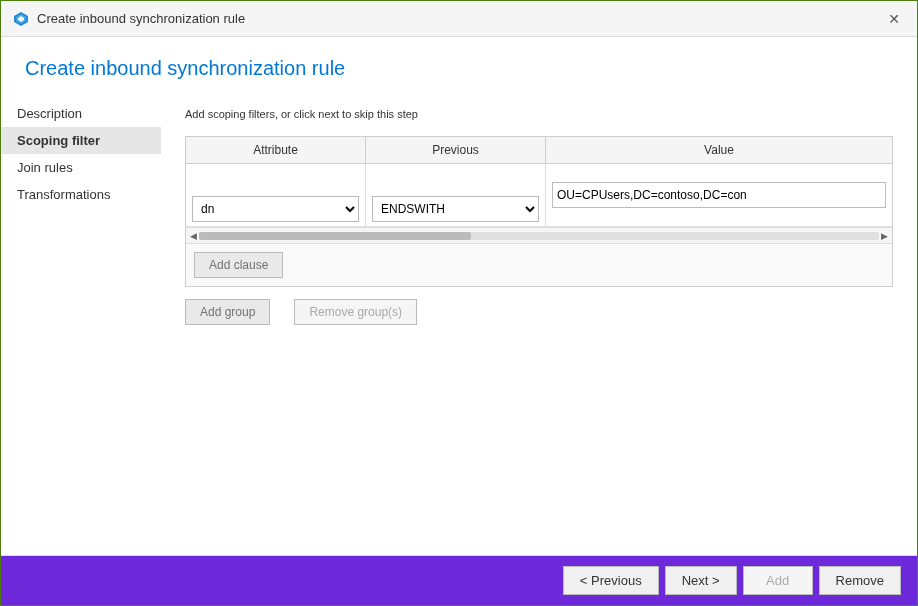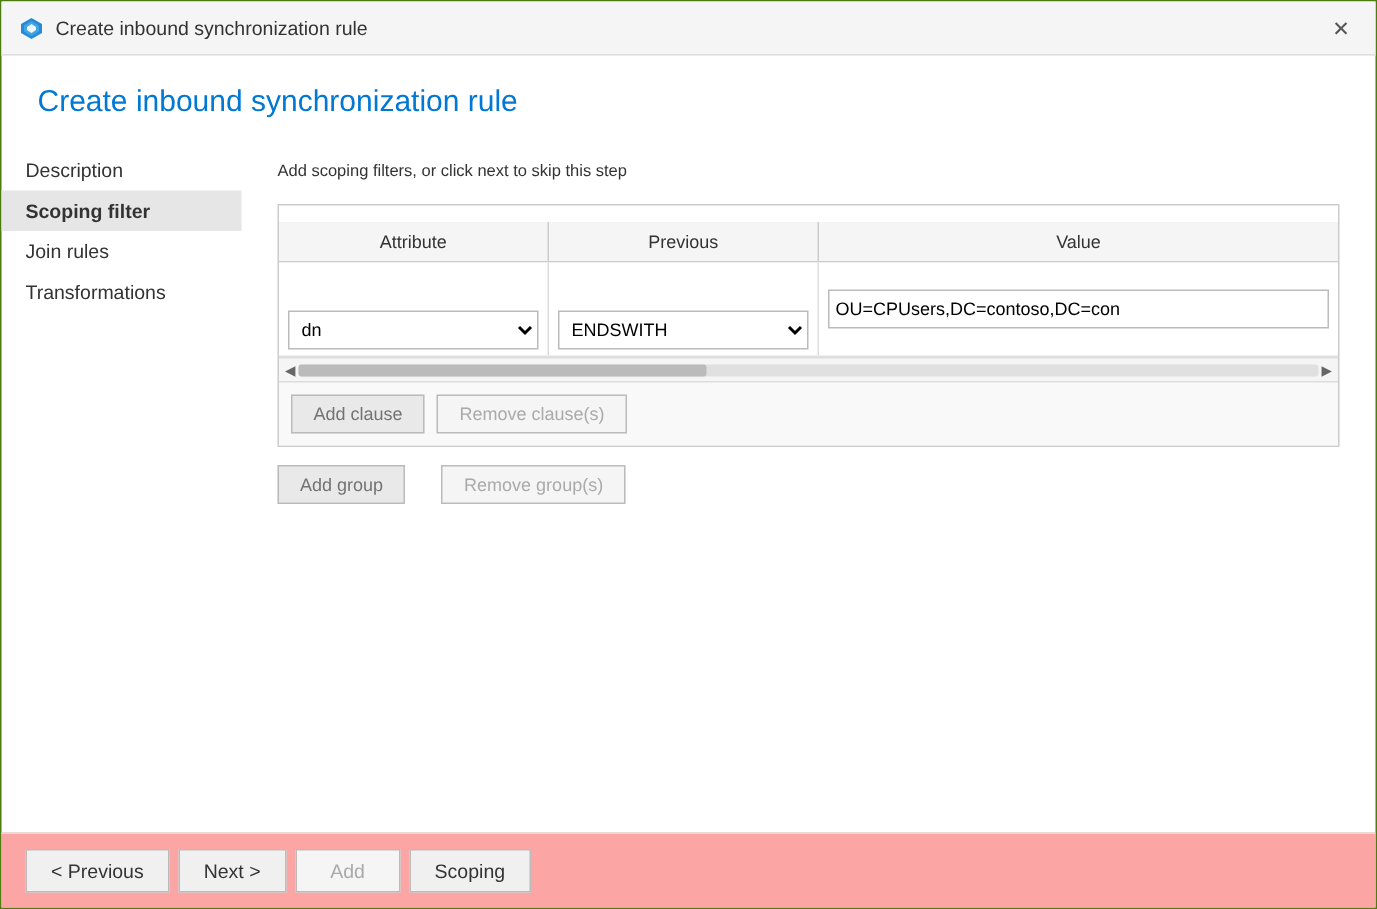--- a/index.html
+++ b/index.html
@@ -93,21 +93,20 @@
     .filter-table-container {
       border: 1px solid #ccc;
       margin-bottom: 12px;
       overflow: hidden;
     }
     .filter-table-header {
       display: grid;
       grid-template-columns: 180px 180px 1fr;
       background: #f5f5f5;
       border-bottom: 1px solid #ccc;
-      margin-top: 11px;
     }
     .filter-table-header-cell {
       padding: 6px 10px;
       font-size: 12px;
       color: #333;
       border-right: 1px solid #ccc;
       text-align: center;
     }
     .filter-table-header-cell:last-child { border-right: none; }
     .filter-table-row {
@@ -195,23 +194,23 @@
       color: #aaa;
       cursor: default;
     }
     .btn.primary {
       background: #e9e9e9;
     }
     .footer {
       border-top: 1px solid #ddd;
       padding: 10px 16px;
       display: flex;
-      justify-content: flex-start;
+      justify-content: flex-end;
       gap: 6px;
-      background: #fca5a5;
+      background: #6d28d9;
     }
     .footer-btn {
       padding: 6px 16px;
       border: 1px solid #bbb;
       background: #f0f0f0;
       font-size: 13px;
       cursor: pointer;
       color: #333;
       min-width: 70px;
     }
@@ -299,32 +298,31 @@
             <div class="scrollbar-row">
               <span class="scroll-arrow">◀</span>
               <div class="scrollbar-track">
                 <div class="scrollbar-thumb"></div>
               </div>
               <span class="scroll-arrow">▶</span>
             </div>
 
             <div class="clause-buttons">
               <button class="btn primary">Add clause</button>
-              <button class="btn" disabled="">Remove clause(s)</button>
             </div>
           </div>
 
           <div class="group-buttons">
             <button class="btn primary">Add group</button>
             <button class="btn" disabled="">Remove group(s)</button>
           </div>
         </div>
       </div>
     </div>
 
     <div class="footer">
       <button class="footer-btn">&lt; Previous</button>
       <button class="footer-btn">Next &gt;</button>
       <button class="footer-btn" disabled="">Add</button>
-      <button class="footer-btn">Scoping</button>
+      <button class="footer-btn">Remove</button>
     </div>
   </div>
 </div>
 
 </body></html>

